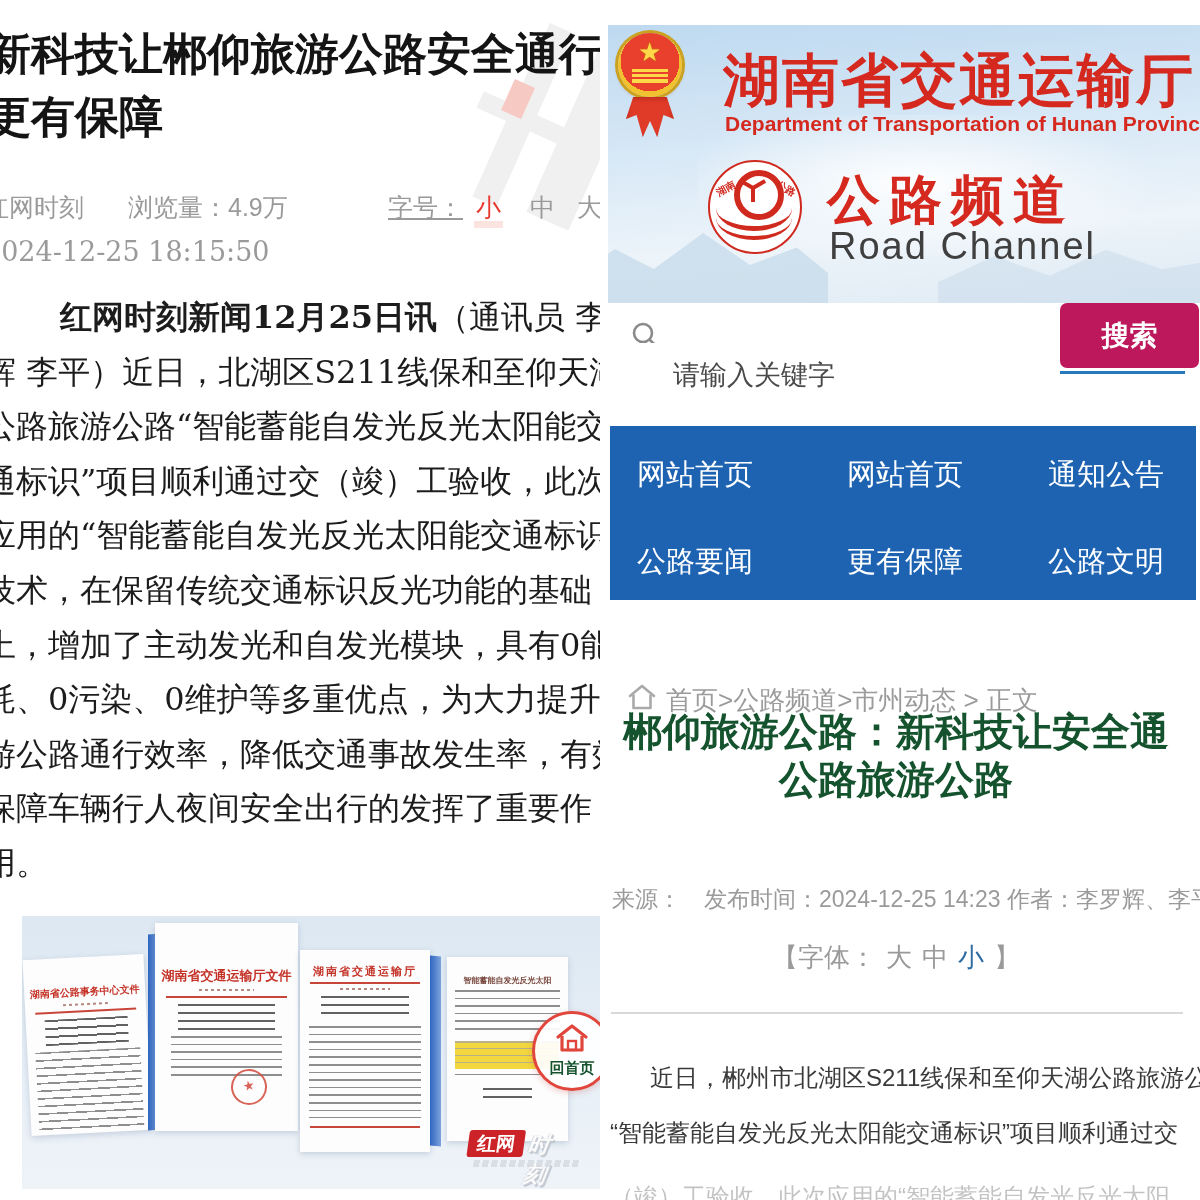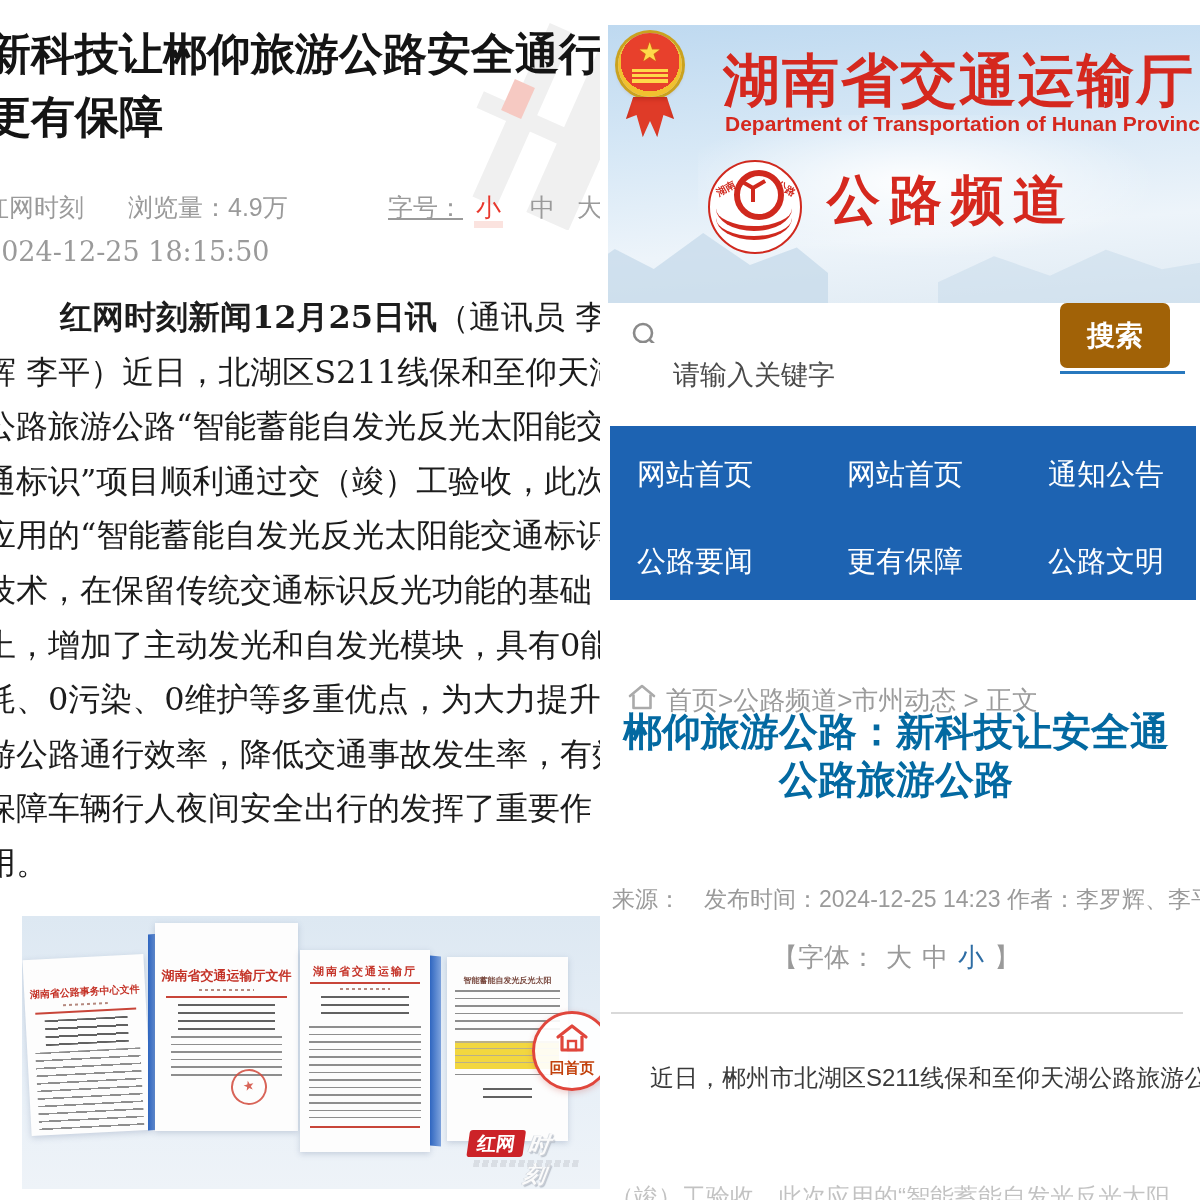--- a/index.html
+++ b/index.html
@@ -40,21 +40,21 @@
   .theading{background:repeating-linear-gradient(180deg,rgba(70,70,70,.85) 0 2px,transparent 2px 8px);
             width:68%;margin:6px auto 0;}
   .tlines{background:repeating-linear-gradient(180deg,rgba(95,95,95,.7) 0 1.6px,transparent 1.6px 7.6px);
           margin:6px auto 0;width:86%;}
   .spine{position:absolute;background:linear-gradient(90deg,#2f66c0,#7ea3dd);}
   .seal{position:absolute;width:32px;height:32px;border:2px solid #d24a3c;border-radius:50%;
         color:#d24a3c;font-size:13px;line-height:30px;text-align:center;transform:rotate(-12deg);opacity:.85;}
   .yellowblk{position:absolute;background:repeating-linear-gradient(180deg,rgba(120,100,20,.5) 0 1.5px,#f2d73f 1.5px 7px);}
   #home-circle{left:510px;top:95px;width:74px;height:74px;border:3px solid #e0463c;border-radius:50%;
                background:rgba(255,255,255,.92);text-align:center;box-shadow:0 2px 6px rgba(200,60,50,.25);}
-  #home-circle .hc-label{color:#c2410c;font-size:15px;font-weight:bold;margin-top:2px;}
+  #home-circle .hc-label{color:#14532d;font-size:15px;font-weight:bold;margin-top:2px;}
   #rednet-logo{left:446px;top:214px;height:30px;transform:skewX(-8deg);}
   #rednet-box{position:absolute;left:0;top:0;width:56px;height:27px;background:#cc2328;color:#fff;
               font-weight:bold;font-size:19px;text-align:center;line-height:27px;border-radius:3px;}
   #rednet-word{position:absolute;left:60px;top:0;font-size:22px;font-weight:bold;font-style:italic;
                color:#fbfbfb;text-shadow:1px 1px 0 #c9ced6,2px 2px 1px #b9c0ca, -1px 0 0 #d8dde3;letter-spacing:2px;}
   #rednet-slogan{position:absolute;left:8px;top:30px;width:105px;height:7px;opacity:.55;
                  background:repeating-linear-gradient(90deg,#c9cdd4 0 6px,transparent 6px 9px);}
 
   
   #right-page{left:600px;top:0;width:600px;height:1200px;background:#fff;overflow:hidden;}
@@ -91,40 +91,40 @@
   .bchar{position:absolute;color:#d0291e;font-size:10px;font-weight:bold;}
   #ch-cn{left:219px;top:140px;font-size:53px;font-weight:bold;color:#d5281e;letter-spacing:9px;white-space:nowrap;}
   #ch-en{left:221px;top:200px;font-size:38px;color:#3f3f3f;letter-spacing:2px;white-space:nowrap;}
 
   
   #search-wrap{left:13px;top:303px;width:572px;height:68px;border-bottom:3px solid #2878be;}
   #search-input{position:absolute;left:0;top:0;width:447px;height:65px;border:0;outline:none;background:#fff;
          font-size:27px;color:#444;padding:0 0 0 60px;box-sizing:border-box;font-family:"Liberation Sans",sans-serif;margin-top:40px;}
   #search-input::placeholder{color:#4a4a4a;opacity:1;}
   #mag{position:absolute;left:18px;top:18px;width:30px;height:30px;}
-  #search-btn{position:absolute;left:447px;top:0;width:110px;height:65px;background:#a16207;border:0;
+  #search-btn{position:absolute;left:447px;top:0;width:139px;height:65px;background:#be185d;border:0;
          border-radius:7px;color:#fff;font-size:28px;font-weight:bold;font-family:"Liberation Sans",sans-serif;}
   
   #nav{left:10px;top:426px;width:586px;height:174px;background:#1d63b2;}
   .nav-item{position:absolute;color:#fff;font-size:29px;white-space:nowrap;cursor:pointer;}
   .nav-item:nth-child(1){left:27px;top:29px;}
   .nav-item:nth-child(2){left:237px;top:29px;}
   .nav-item:nth-child(3){left:438px;top:29px;}
   .nav-item:nth-child(4){left:27px;top:116px;}
   .nav-item:nth-child(5){left:237px;top:116px;}
   .nav-item:nth-child(6){left:438px;top:116px;}
 
   
   #crumb-row{left:0;top:632px;width:600px;height:36px;margin-top:48px;}
   #crumb-home{position:absolute;left:27px;top:2px;width:30px;height:30px;}
   #crumb-text{position:absolute;left:66px;top:3px;font-size:26px;color:#9b9b9b;white-space:nowrap;}
 
   
   #r-title{left:0;top:708px;width:592px;text-align:center;font-size:39px;font-weight:bold;
-           color:#0369a1;line-height:48px;}
+           color:#14532d;line-height:48px;}
   #r-meta{left:12px;top:884px;width:578px;font-size:23px;color:#9a9a9a;white-space:nowrap;}
   #r-font-row{left:0;top:940px;width:592px;text-align:center;font-size:26px;color:#9a9a9a;}
   #r-font-row span{margin:0 5px;}
   #r-font-row .fz-s{color:#2e6da4;}
   #r-divider{left:11px;top:1012px;width:572px;height:2px;background:#d9d9d9;}
   .r-line{position:absolute;font-size:24px;color:#3a3a3a;white-space:nowrap;}
   #r-line1{left:50px;top:1062px;}
   #r-line2{left:10px;top:1117px;}
   #r-line3{left:10px;top:1181px;opacity:.3;}
 </style>
@@ -251,20 +251,21 @@
       <div class="bspoke"></div>
       <div class="bspoke bs2"></div>
       <div class="bspoke bs3"></div>
       <div class="broad br1"></div>
       <div class="broad br2"></div>
       <div class="bchar" style="left:6px;top:20px;transform:rotate(-30deg);">湖南</div>
       <div class="bchar" style="left:66px;top:20px;transform:rotate(30deg);">公路</div>
     </div>
 
     <div id="ch-cn" class="abs">公路频道</div>
+    <div id="ch-en" class="abs">Road Channel</div>
   </div>
 
   <div id="search-wrap" class="abs">
     <svg id="mag" viewBox="0 0 30 30">
       <circle cx="12" cy="12" r="9" fill="none" stroke="#8a8a8a" stroke-width="2.6"></circle>
       <line x1="19" y1="19" x2="27" y2="27" stroke="#8a8a8a" stroke-width="2.6" stroke-linecap="round"></line>
     </svg>
     <input id="search-input" type="text" placeholder="请输入关键字" style="">
     <button id="search-btn">搜索</button>
   </div>
@@ -293,14 +294,15 @@
 
   <div id="r-meta" class="abs">来源：　发布时间：2024-12-25 14:23 作者：李罗辉、李平</div>
 
   <div id="r-font-row" class="abs">
     <span>【字体：</span><span class="fz-b">大</span><span class="fz-m">中</span><span class="fz-s">小</span><span>】</span>
   </div>
 
   <div id="r-divider" class="abs"></div>
 
   <div id="r-line1" class="r-line">近日，郴州市北湖区S211线保和至仰天湖公路旅游公路</div>
+  <div id="r-line2" class="r-line">“智能蓄能自发光反光太阳能交通标识”项目顺利通过交</div>
   <div id="r-line3" class="r-line">（竣）工验收，此次应用的“智能蓄能自发光反光太阳</div>
 </div>
 
 </body></html>

